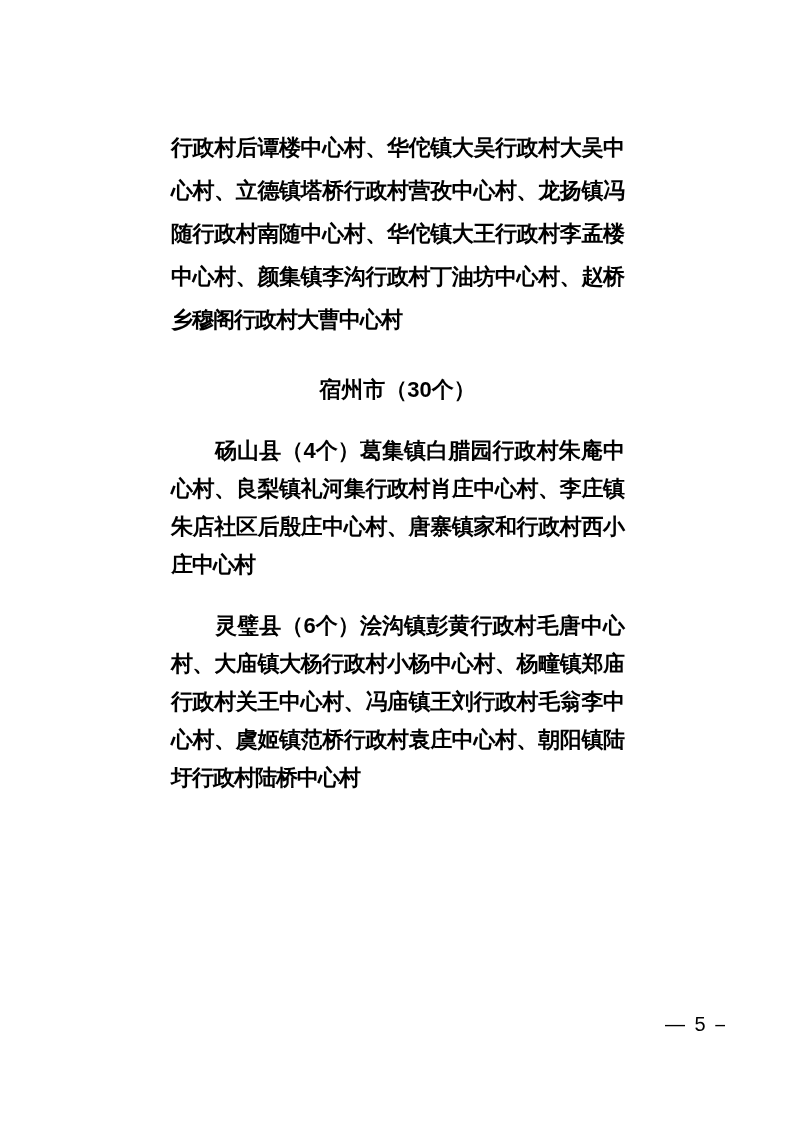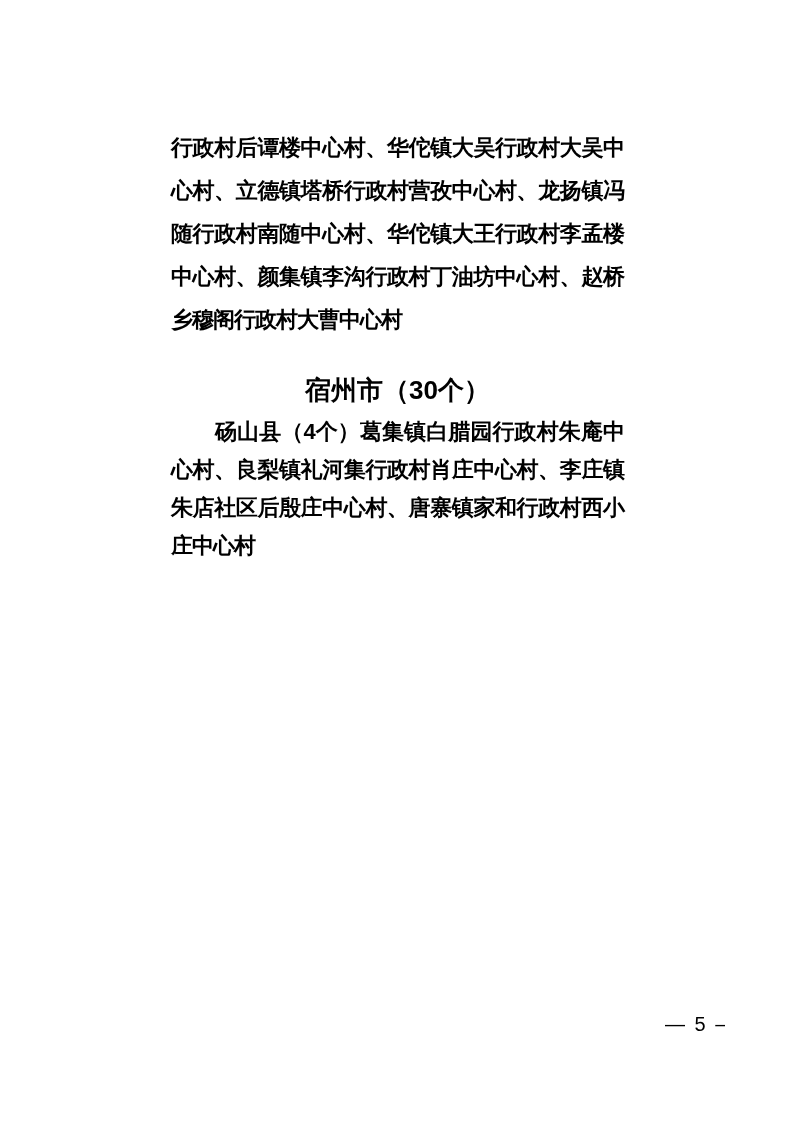--- a/index.html
+++ b/index.html
@@ -29,28 +29,28 @@
     line-height: 38px;
     word-break: break-all;
   }
   .continuation {
     line-height: 43px;
     text-indent: 0;
   }
   .section-heading {
     margin: 30px 0 0 0;
     line-height: 38px;
-    font-size: 26px;
+    font-size: 22px;
     font-weight: 700;
     text-align: center;
     letter-spacing: 0;
     text-indent: 0;
   }
   .body-para {
-    margin: 4px 0 0 0;
+    margin: 23px 0 0 0;
     text-indent: 2em;
   }
   .page-footer {
     position: absolute;
     left: 597px;
     top: 1012px;
     font-size: 20px;
     font-weight: 400;
     letter-spacing: 2px;
     line-height: 24px;
@@ -64,16 +64,17 @@
 <div class="page">
 
   <p class="para continuation">行政村后谭楼中心村、华佗镇大吴行政村大吴中心村、立德镇塔桥行政村营孜中心村、龙扬镇冯随行政村南随中心村、华佗镇大王行政村李孟楼中心村、颜集镇李沟行政村丁油坊中心村、赵桥乡穆阁行政村大曹中心村</p>
 
   <h2 class="section-heading">宿州市（30个）</h2>
 
   <p class="para body-para">砀山县（4个）葛集镇白腊园行政村朱庵中心村、良梨镇礼河集行政村肖庄中心村、李庄镇朱店社区后殷庄中心村、唐寨镇家和行政村西小庄中心村</p>
 
 
 
+  <p class="para body-para">灵璧县（6个）浍沟镇彭黄行政村毛唐中心村、大庙镇大杨行政村小杨中心村、杨疃镇郑庙行政村关王中心村、冯庙镇王刘行政村毛翁李中心村、虞姬镇范桥行政村袁庄中心村、朝阳镇陆圩行政村陆桥中心村</p>
 
   <div class="page-footer">— 5 —</div>
 
 </div>
 
 </body></html>

